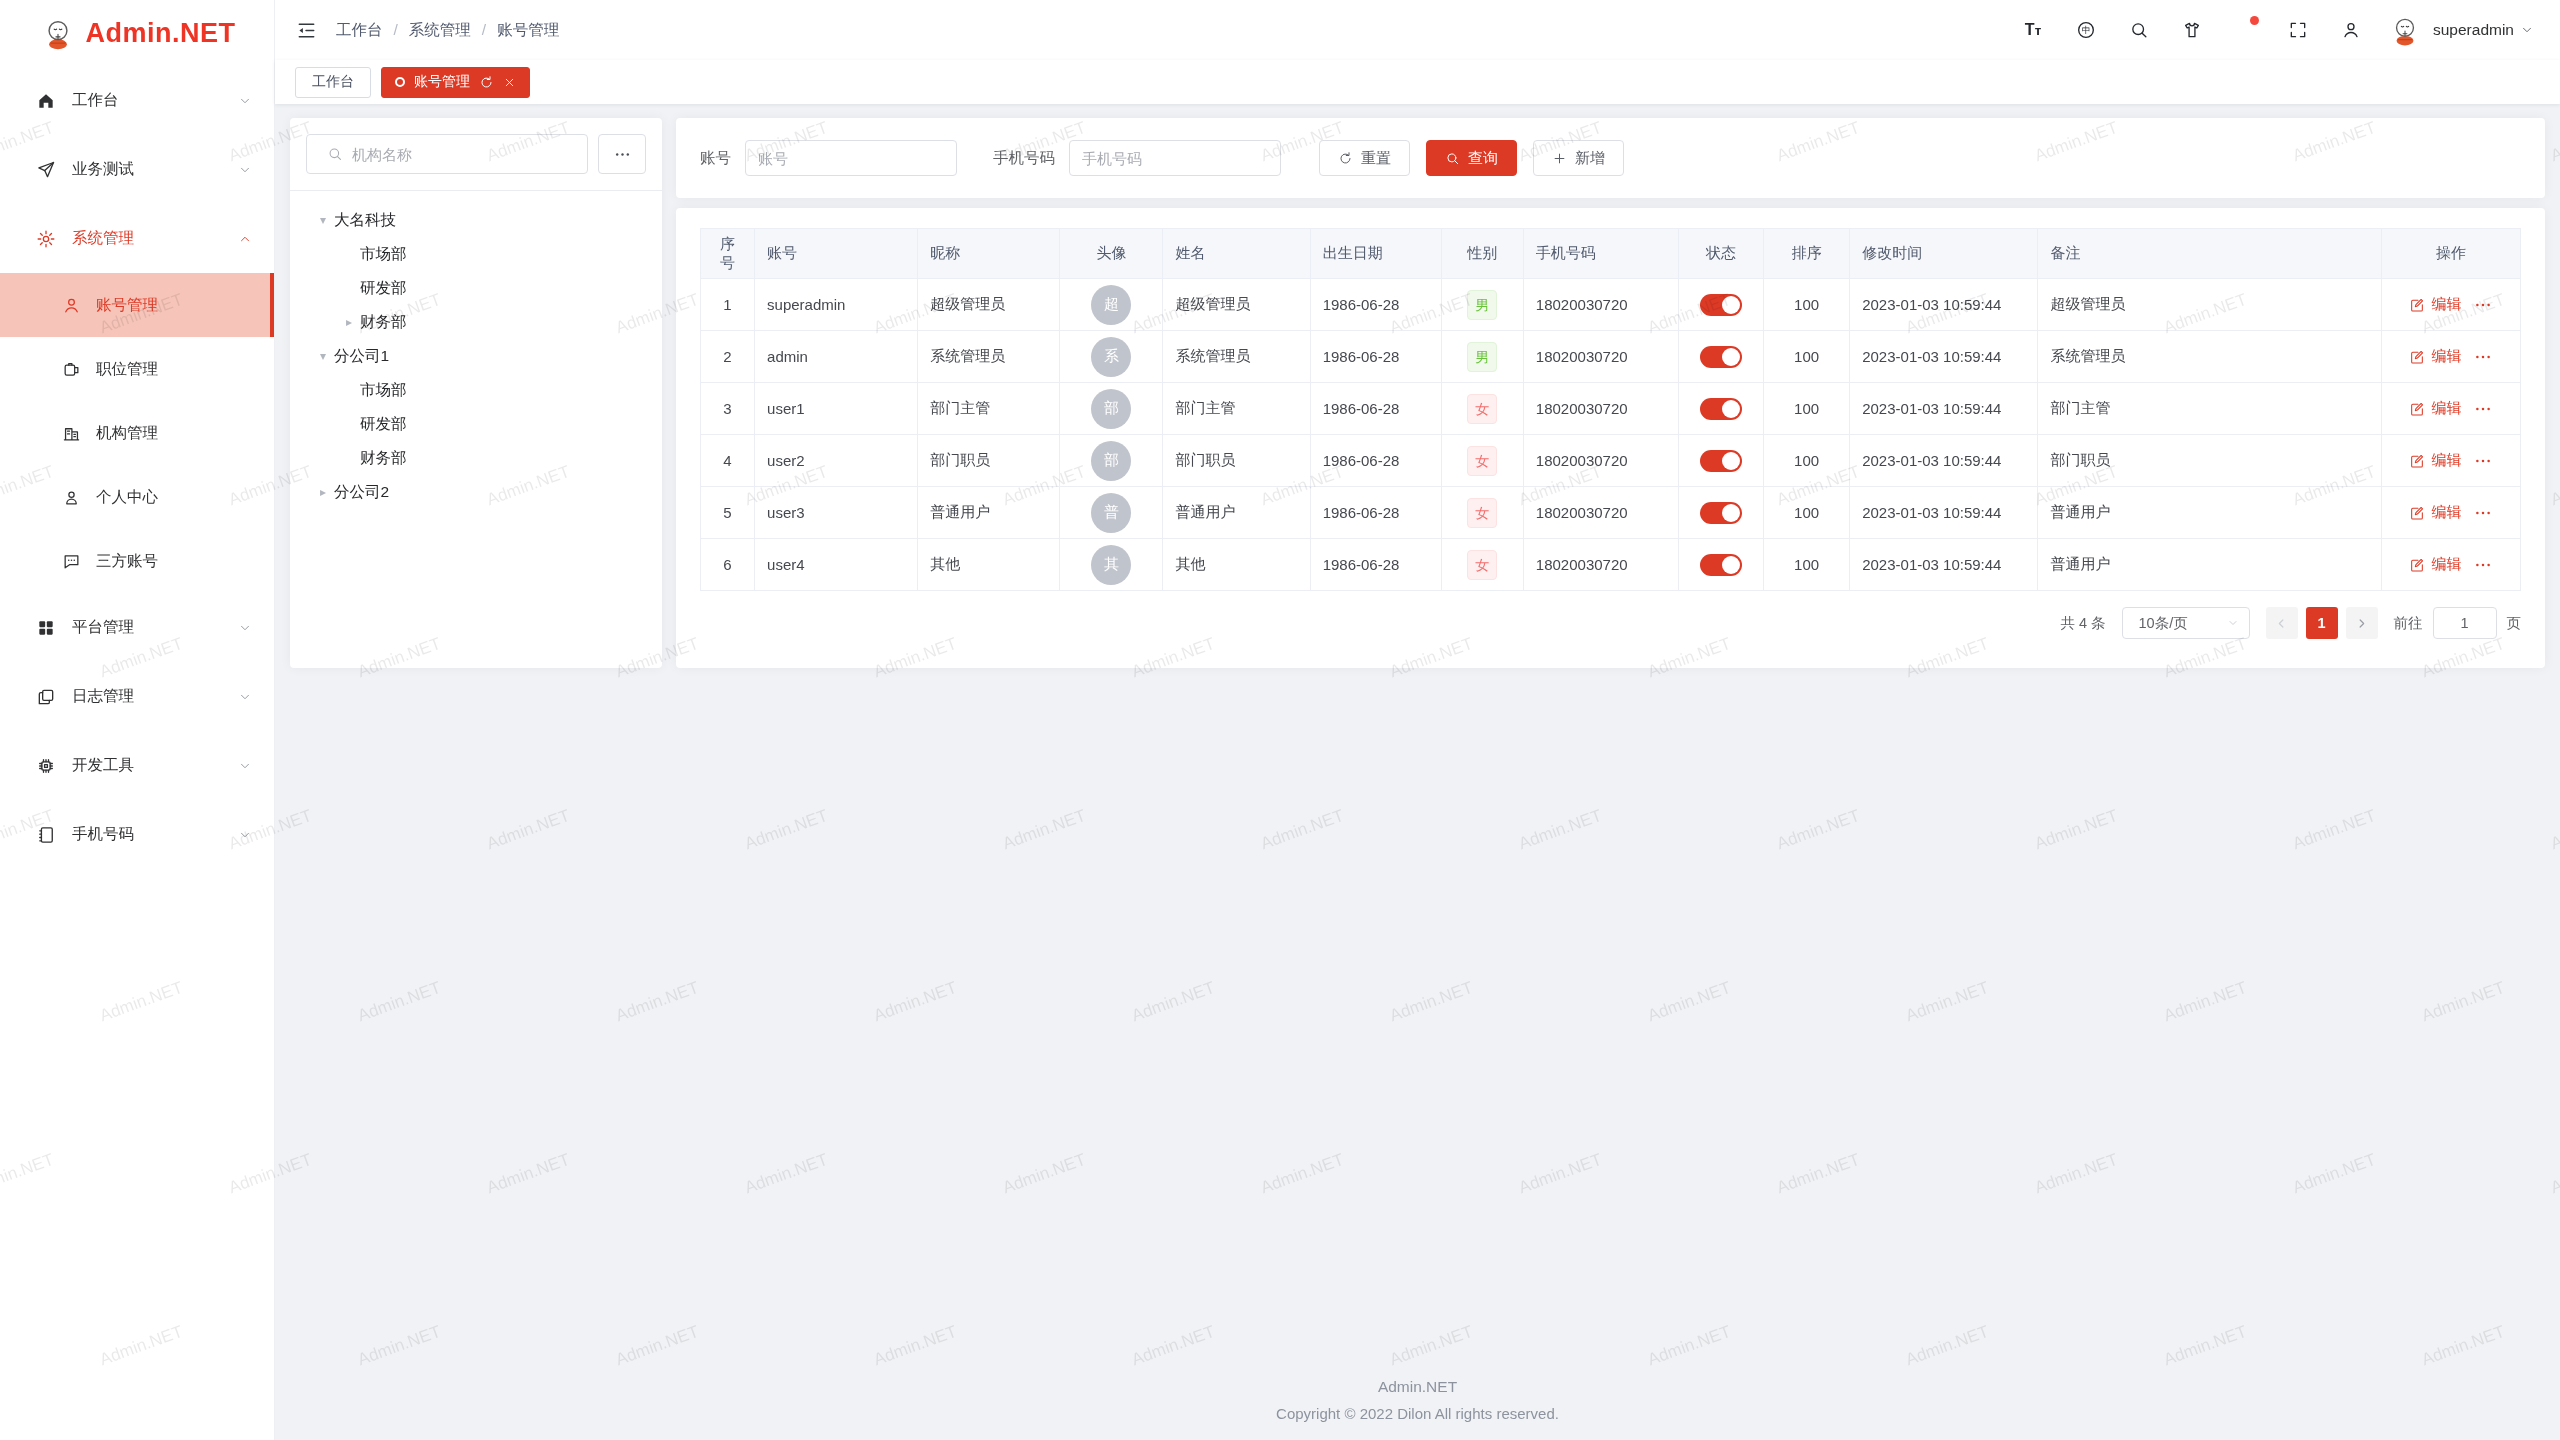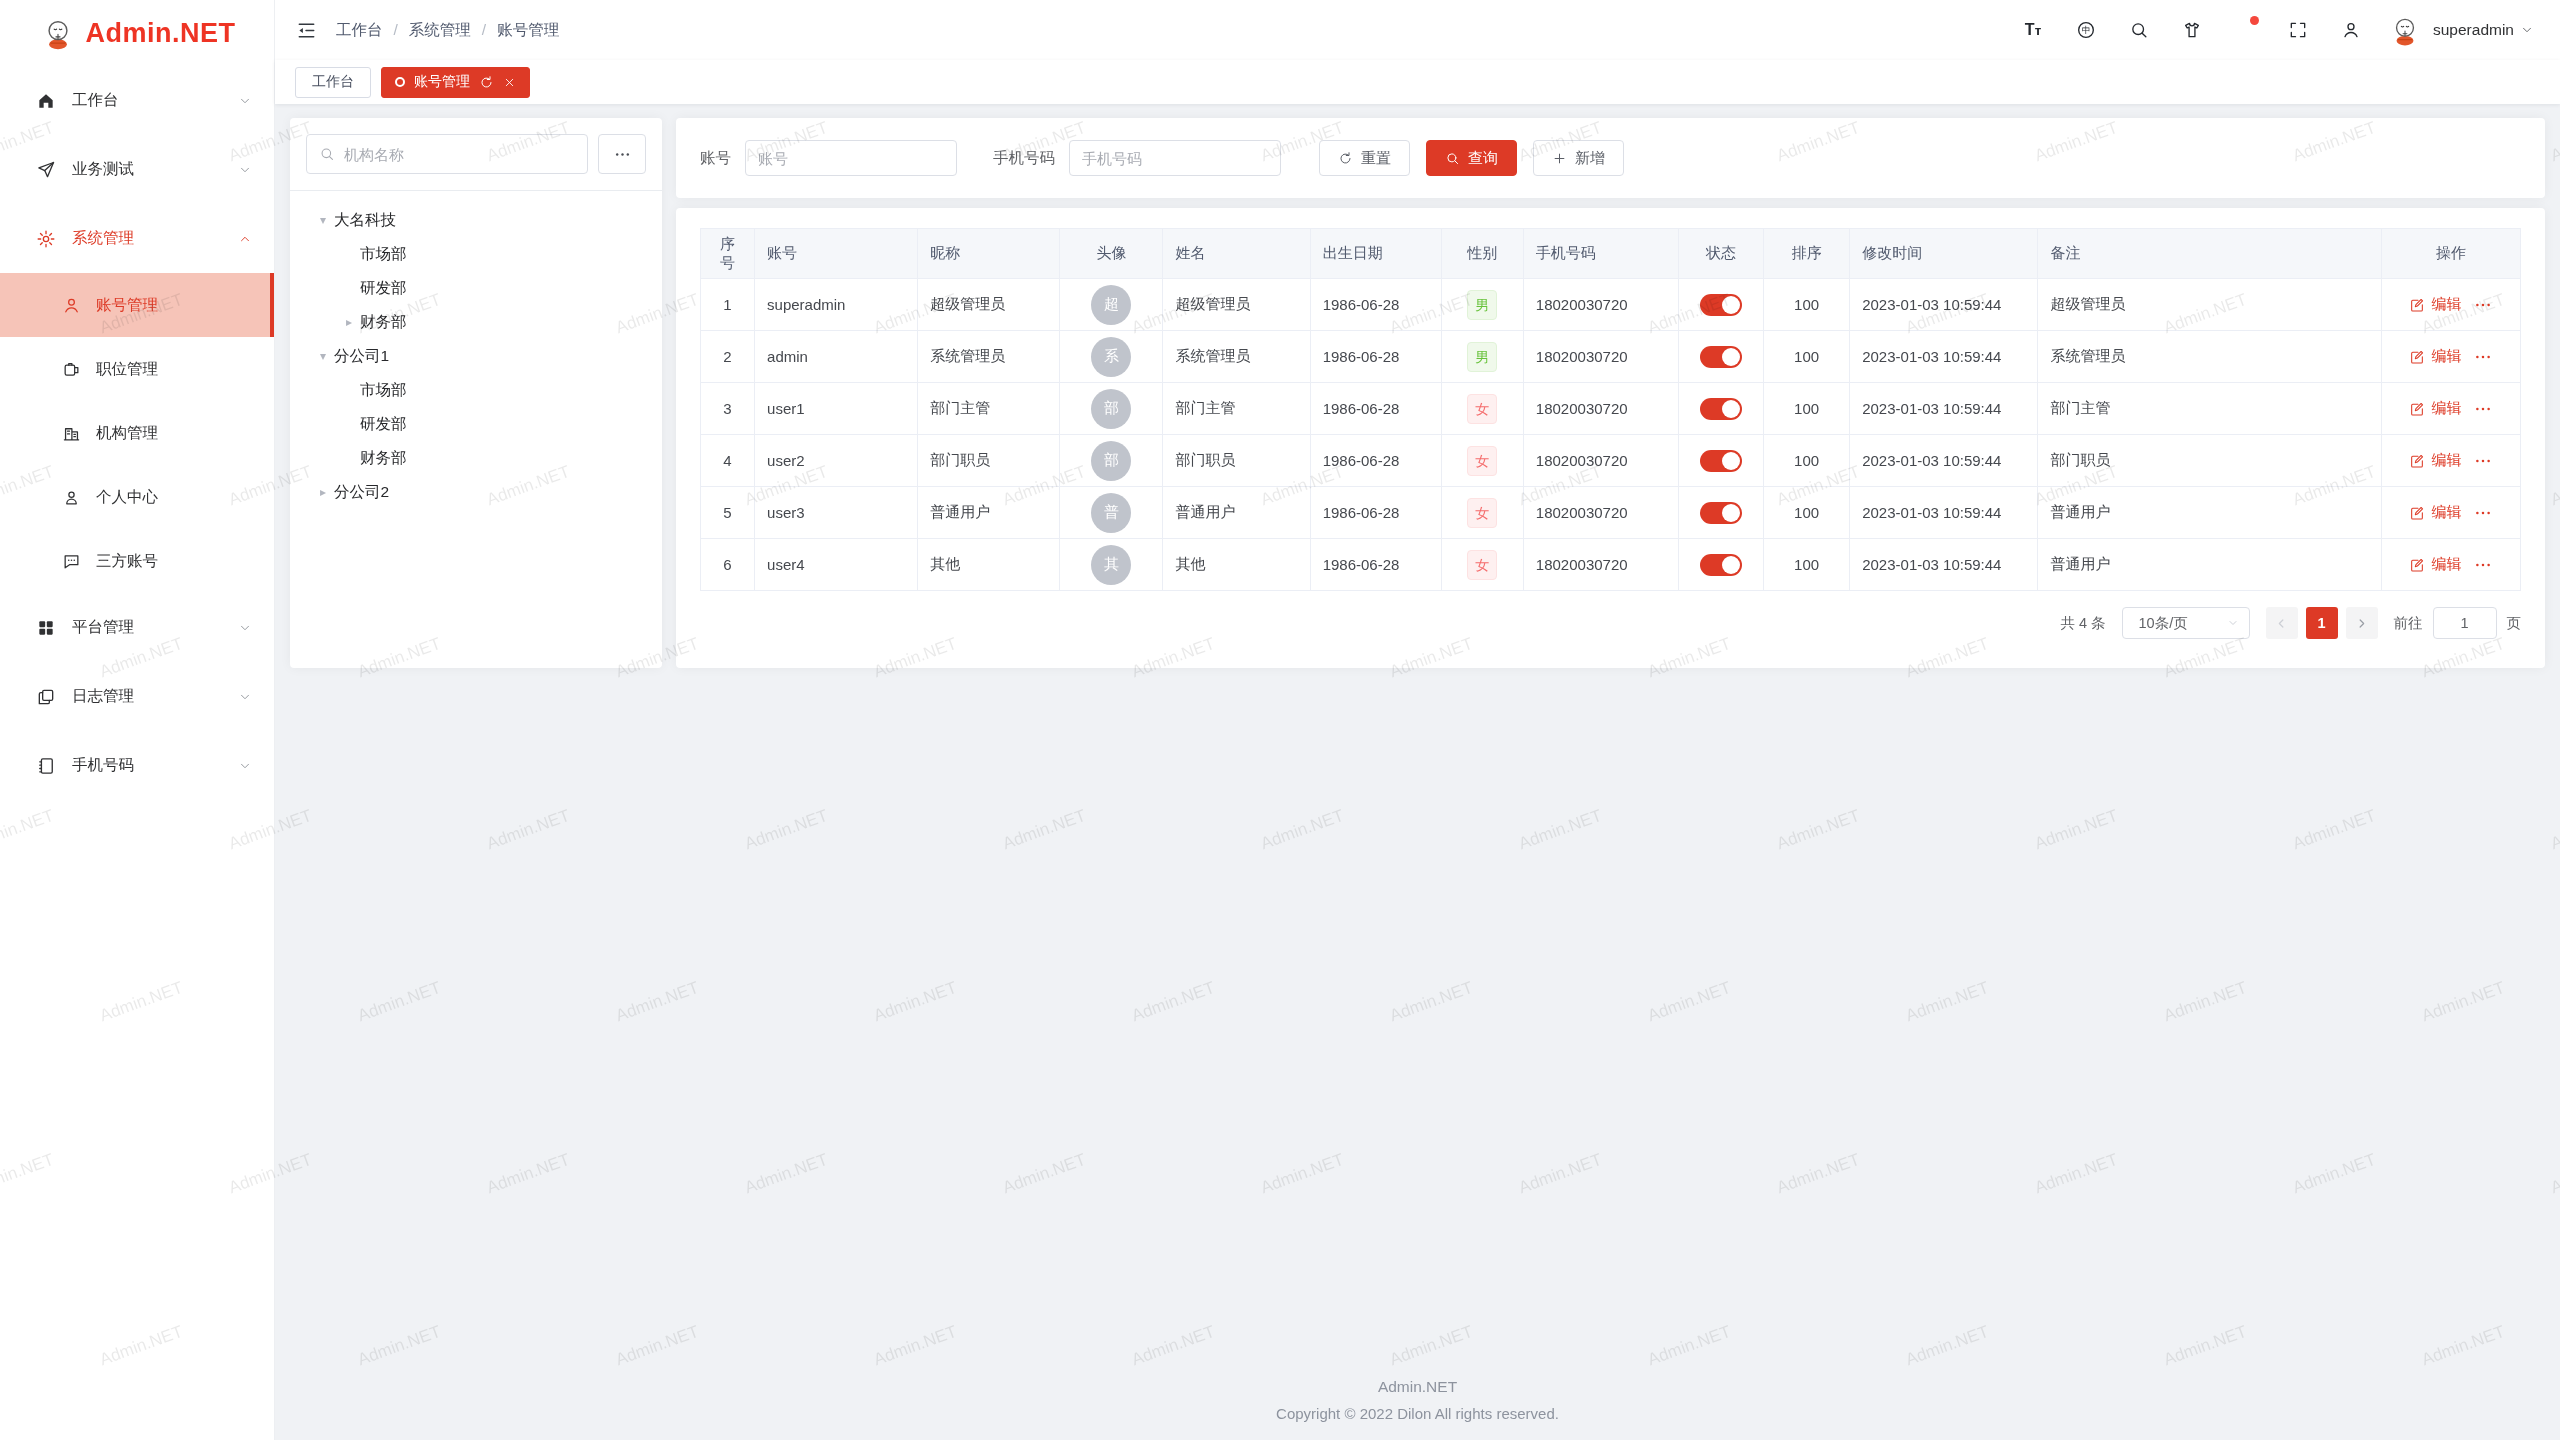--- a/index.html
+++ b/index.html
@@ -54,21 +54,21 @@
   .tab-ref { width:15px; height:15px; color:#fff; cursor:pointer; }
   .tab-close { width:13px; height:13px; color:#fff; cursor:pointer; }
 
   
   .content { flex:1; background:#f0f2f5; padding:14px 15px; position:relative; overflow:hidden; }
   .panels { display:flex; gap:14px; align-items:stretch; height:550px; }
   .card { background:#fff; border-radius:4px; box-shadow:0 0 12px rgba(0,0,0,.05); }
 
   .tree-card { width:372px; flex-shrink:0; padding:16px; display:flex; flex-direction:column; }
   .tree-search-row { display:flex; gap:10px; }
-  .tree-search { flex:1; height:40px; border:1px solid #dcdfe6; border-radius:4px; display:flex; align-items:center; padding:0 12px; gap:9px; background:#fff; }
+  .tree-search { flex:1; height:40px; border:1px solid #dcdfe6; border-radius:4px; display:flex; align-items:center; padding:0 20px; gap:9px; background:#fff; }
   .search-glyph { width:16px; height:16px; color:#a8abb2; flex-shrink:0; }
   .tree-search input { border:none; outline:none; flex:1; min-width:0; font-size:15px; color:#303133; background:transparent; }
   .tree-search input::placeholder { color:#a8abb2; }
   .tree-more-btn { width:48px; height:40px; border:1px solid #dcdfe6; border-radius:4px; background:#fff; color:#4a4e55;
     display:flex; align-items:center; justify-content:center; cursor:pointer; }
   .tree-more-btn .dots { width:17px; height:17px; }
   .tree-divider { height:1px; background:#e9ecf0; margin:16px -16px 12px; }
   .tree-node { height:34px; display:flex; align-items:center; font-size:15.5px; color:#27282b; cursor:pointer; }
   .tree-caret { width:22px; flex-shrink:0; display:flex; justify-content:center; color:#b2b6bf; font-size:12px; }
 
@@ -343,20 +343,35 @@
           <span class="mi-label">日志管理</span>
           <span class="mi-chevron">
             <svg viewBox="0 0 24 24" fill="none" stroke="currentColor" stroke-width="1.6" stroke-linecap="round" stroke-linejoin="round">
               <path d="M6 9l6 6 6-6"></path>
             </svg>
           </span>
         </div>
         <div class="menu-item">
           <span class="mi-icon">
             <svg viewBox="0 0 24 24" fill="none" stroke="currentColor" stroke-width="1.6" stroke-linecap="round" stroke-linejoin="round">
+              <rect x="7" y="7" width="10" height="10" rx="1.6"></rect>
+              <rect x="10.3" y="10.3" width="3.4" height="3.4"></rect>
+              <path d="M9 7V4.4M12 7V4.4M15 7V4.4M9 19.6V17M12 19.6V17M15 19.6V17M7 9H4.4M7 12H4.4M7 15H4.4M19.6 9H17M19.6 12H17M19.6 15H17"></path>
+            </svg>
+          </span>
+          <span class="mi-label">开发工具</span>
+          <span class="mi-chevron">
+            <svg viewBox="0 0 24 24" fill="none" stroke="currentColor" stroke-width="1.6" stroke-linecap="round" stroke-linejoin="round">
+              <path d="M6 9l6 6 6-6"></path>
+            </svg>
+          </span>
+        </div>
+        <div class="menu-item">
+          <span class="mi-icon">
+            <svg viewBox="0 0 24 24" fill="none" stroke="currentColor" stroke-width="1.6" stroke-linecap="round" stroke-linejoin="round">
               <rect x="6.5" y="3.5" width="13" height="17" rx="1.6"></rect>
               <path d="M6.5 7H4.5M6.5 11H4.5M6.5 15H4.5M6.5 19H4.5"></path>
             </svg>
           </span>
           <span class="mi-label">手机号码</span>
           <span class="mi-chevron">
             <svg viewBox="0 0 24 24" fill="none" stroke="currentColor" stroke-width="1.6" stroke-linecap="round" stroke-linejoin="round">
               <path d="M6 9l6 6 6-6"></path>
             </svg>
           </span>

